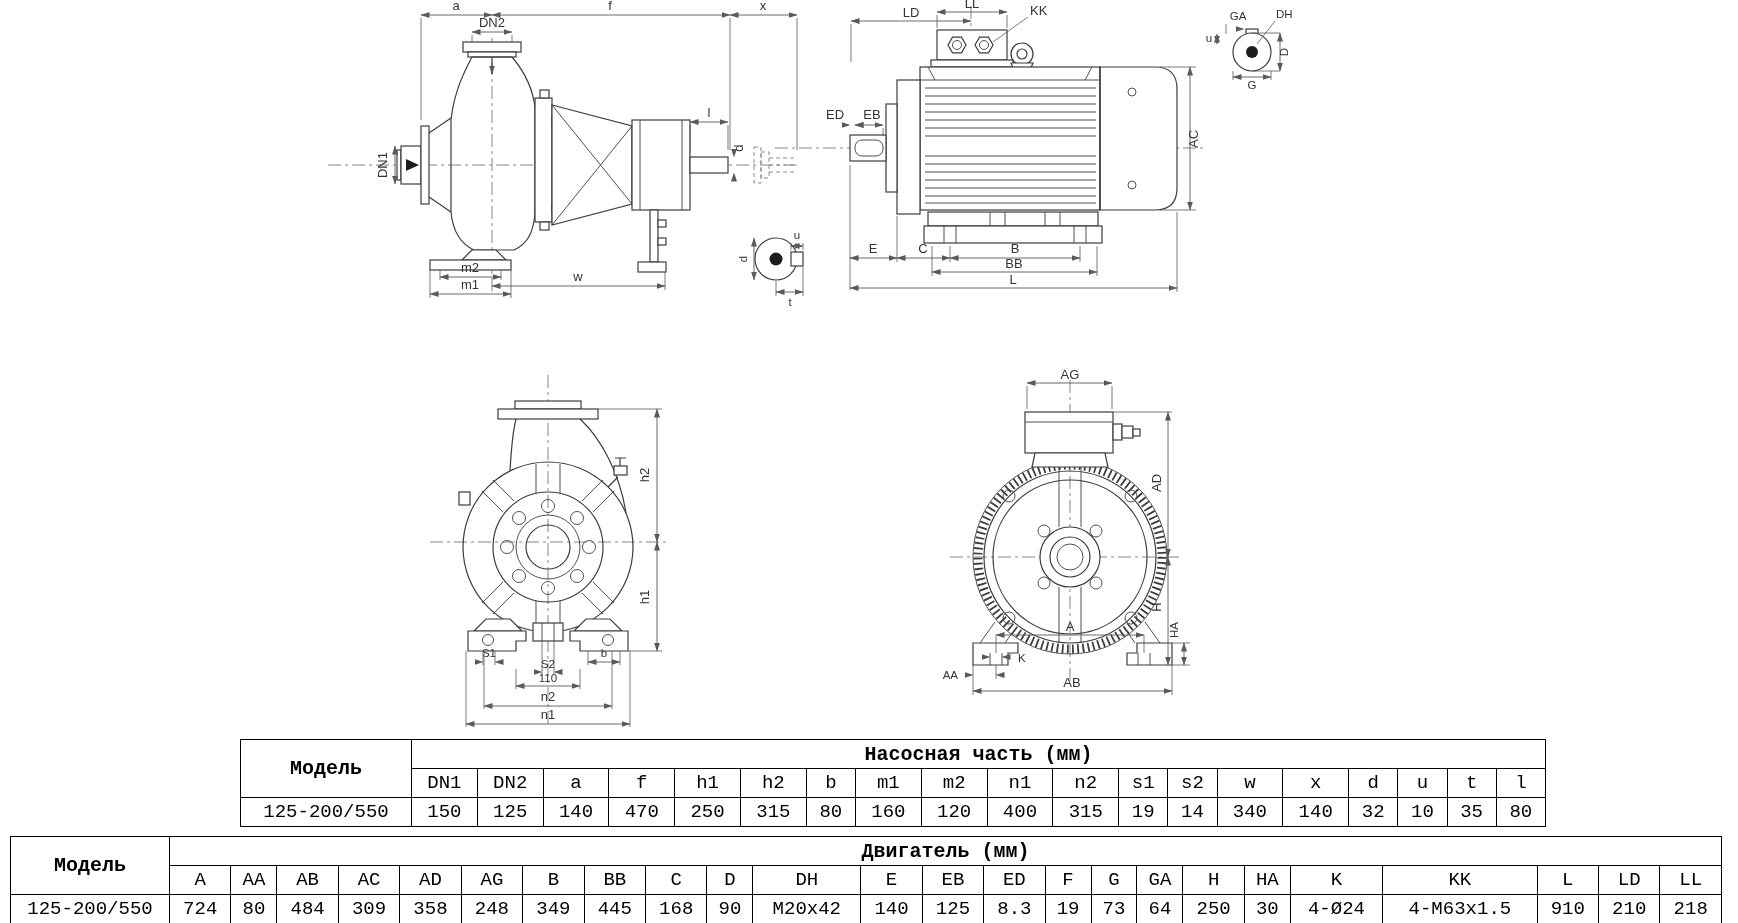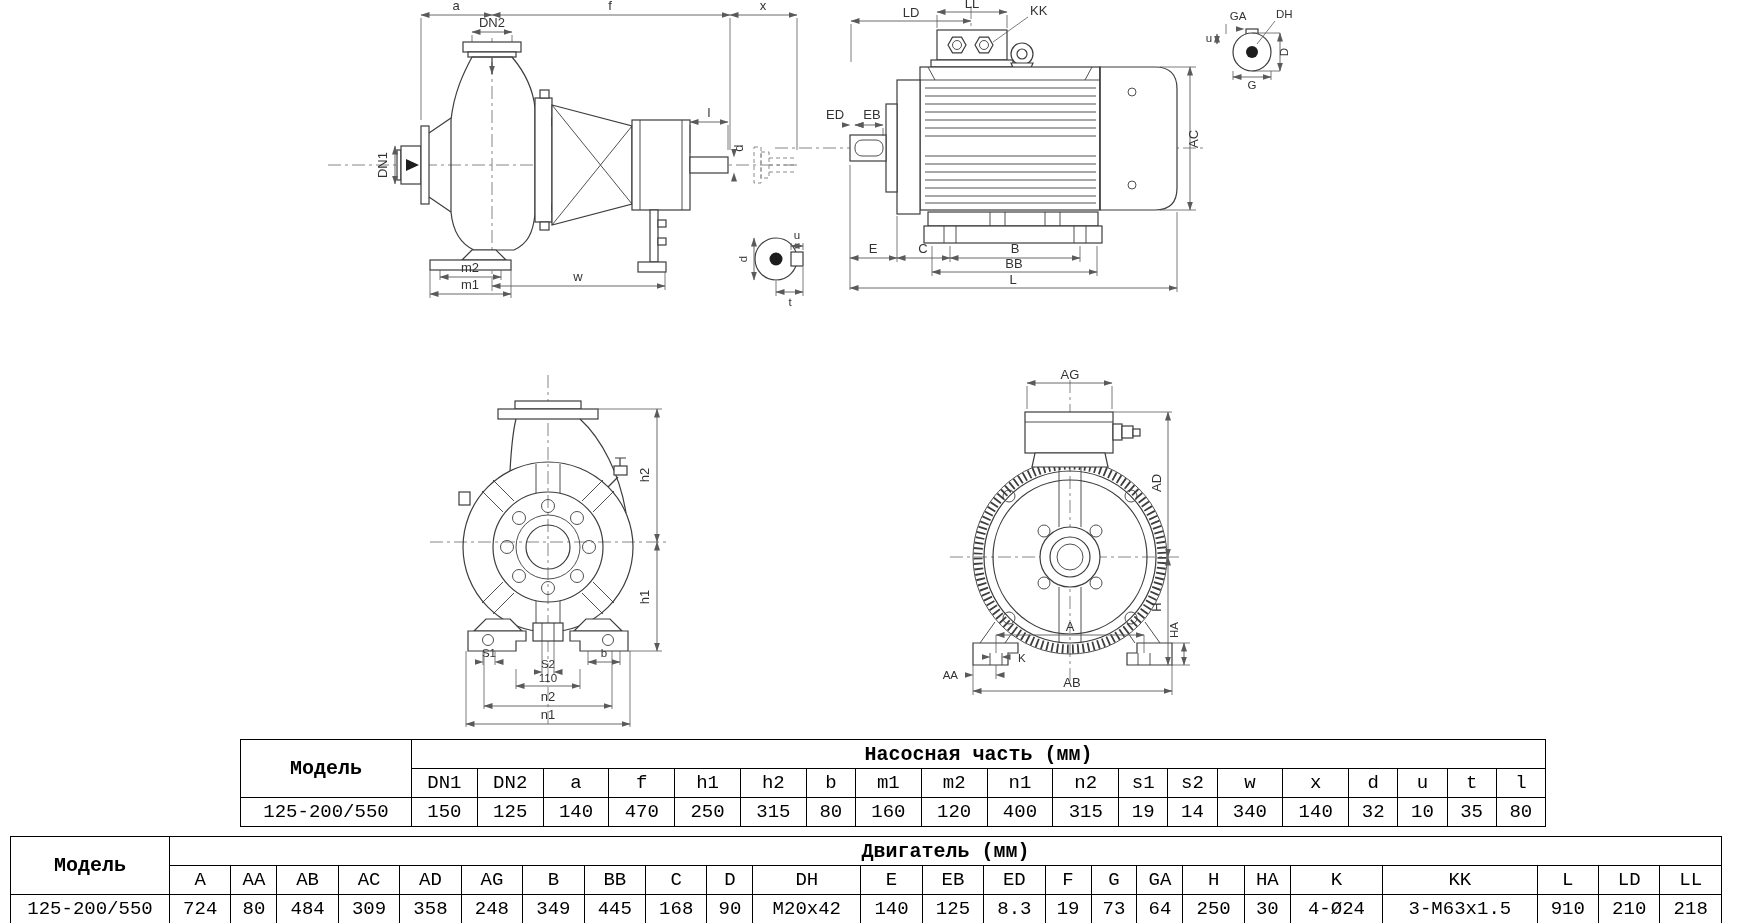--- a/index.html
+++ b/index.html
@@ -434,19 +434,19 @@
         <td>M20x42</td>
         <td>140</td>
         <td>125</td>
         <td>8.3</td>
         <td>19</td>
         <td>73</td>
         <td>64</td>
         <td>250</td>
         <td>30</td>
         <td>4-Ø24</td>
-        <td>3-M63x1.5</td>
+        <td>4-M63x1.5</td>
         <td>910</td>
         <td>210</td>
         <td>218</td>
     </tr>
   </tbody>
 </table>
 
 </body></html>

